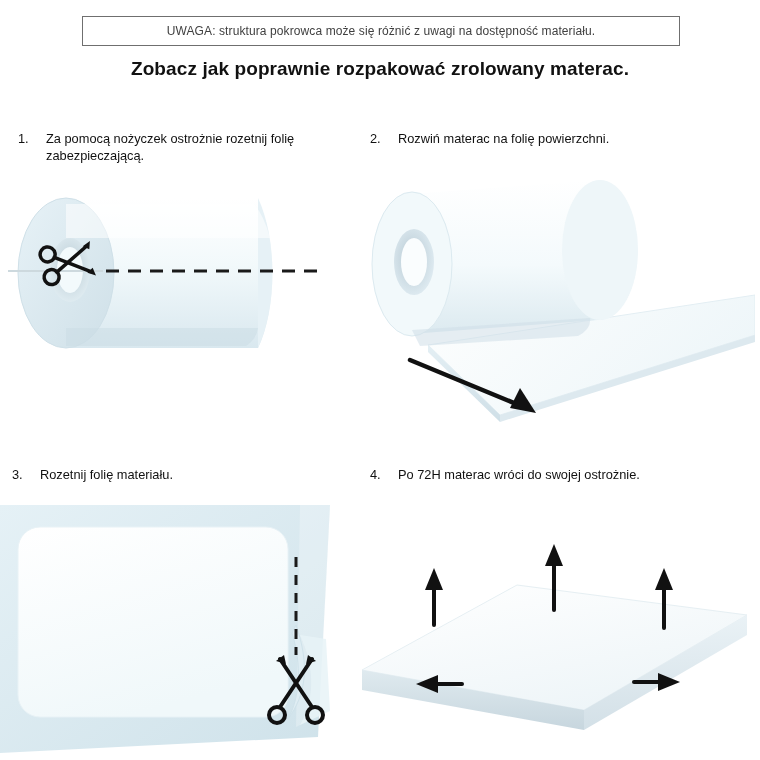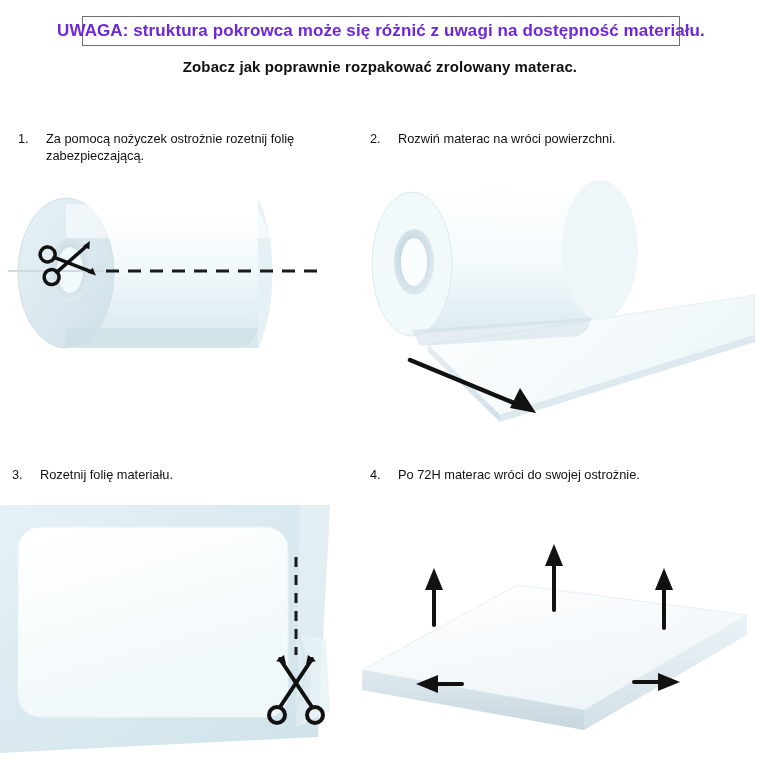--- a/index.html
+++ b/index.html
@@ -24,35 +24,35 @@
     width: 598px;
     height: 30px;
     box-sizing: border-box;
     border: 1px solid #6f6f6f;
     background: #ffffff;
     display: flex;
     align-items: center;
     justify-content: center;
   }
   .notice-text {
-    font-size: 17px;
-    font-weight: bold;
+    font-size: 12px;
+    font-weight: normal;
     letter-spacing: 0.1px;
-    color: #6d28d9;
+    color: #404040;
     white-space: nowrap;
   }
 
   
   .headline {
     position: absolute;
     left: 0;
     top: 58px;
     width: 760px;
     text-align: center;
-    font-size: 15px;
+    font-size: 19px;
     font-weight: bold;
     color: #111111;
     letter-spacing: 0.1px;
   }
 
   
   .caption {
     position: absolute;
     font-size: 12.8px;
     color: #111111;
@@ -91,21 +91,21 @@
 
 <div class="headline">Zobacz jak poprawnie rozpakować zrolowany materac.</div>
 
 <div class="caption" id="cap1">
   <span class="num">1.</span>
   <span class="txt">Za pomocą nożyczek ostrożnie rozetnij folię zabezpieczającą.</span>
 </div>
 
 <div class="caption" id="cap2">
   <span class="num">2.</span>
-  <span class="txt">Rozwiń materac na wróci powierzchni.</span>
+  <span class="txt">Rozwiń materac na folię powierzchni.</span>
 </div>
 
 <div class="caption" id="cap3">
   <span class="num">3.</span>
   <span class="txt">Rozetnij folię materiału.</span>
 </div>
 
 <div class="caption" id="cap4">
   <span class="num">4.</span>
   <span class="txt">Po 72H materac wróci do swojej ostrożnie.</span>

